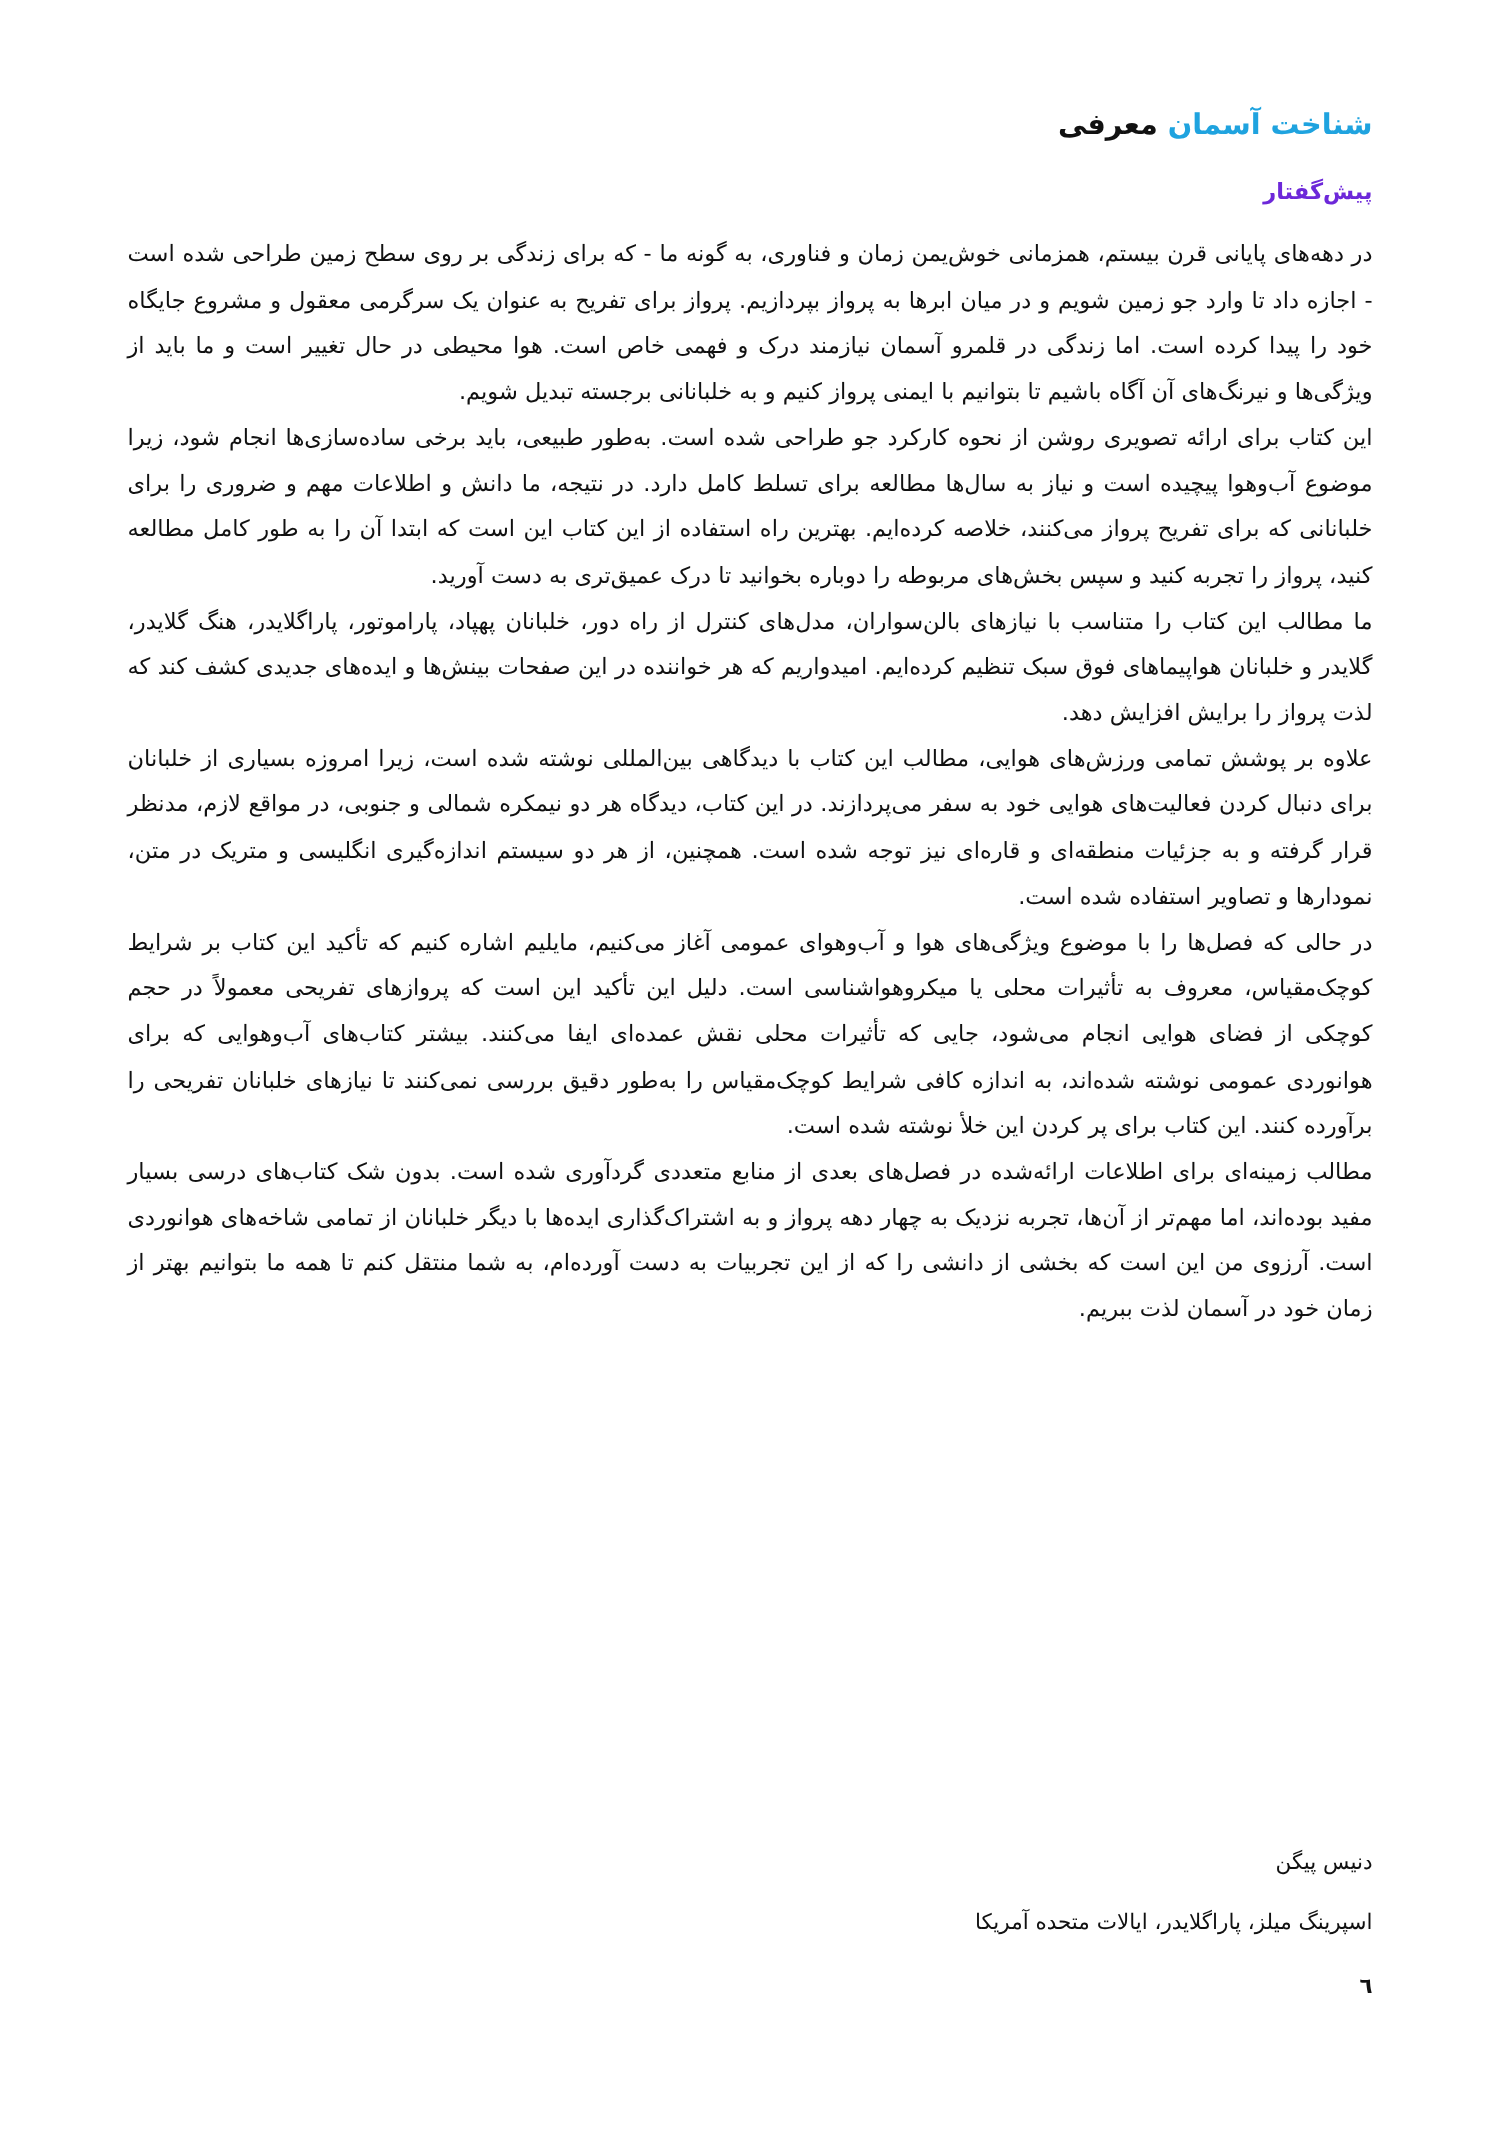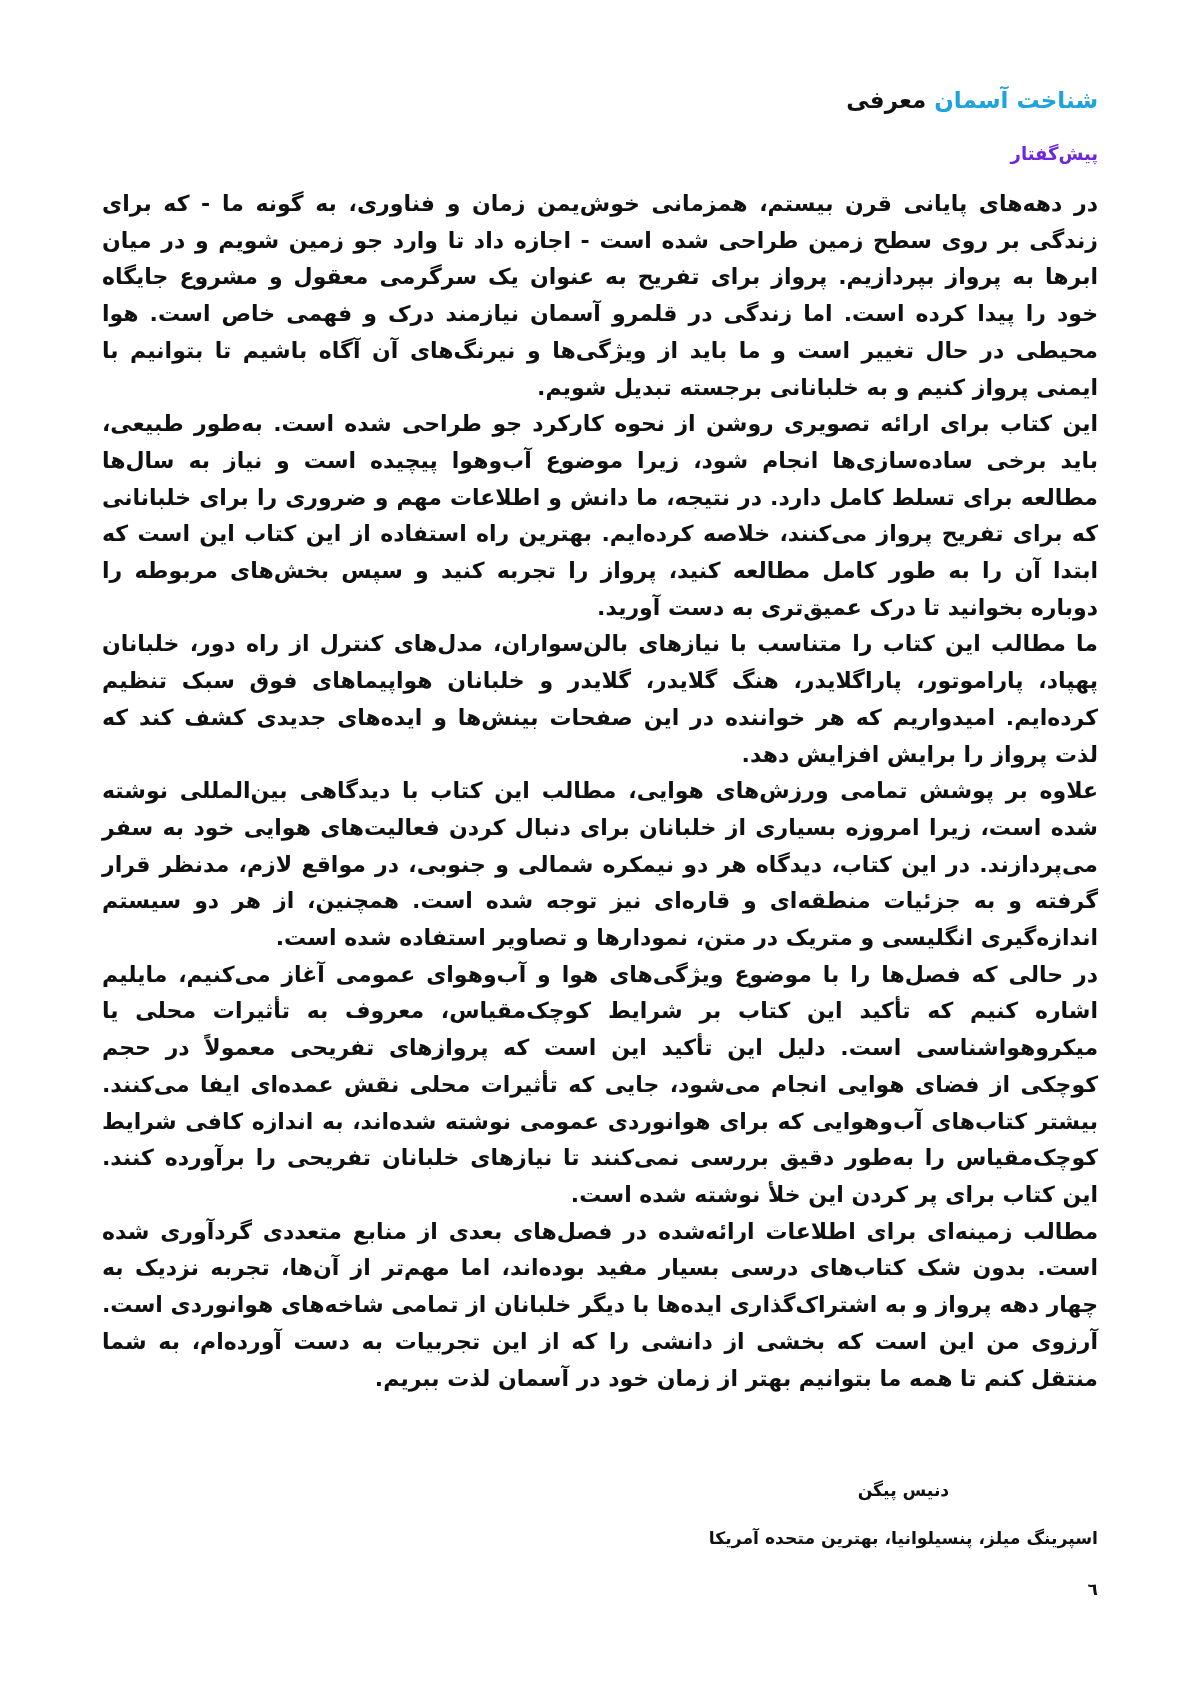--- a/index.html
+++ b/index.html
@@ -42,37 +42,37 @@
       font-weight: bold;
       color: #6d28d9;
       line-height: 40px;
       white-space: nowrap;
     }
     .body-text {
       position: absolute;
       right: 0;
       top: 186px;
       width: 996px;
-      font-size: 22px;
-      font-weight: bold;
+      font-size: 18px;
+      font-weight: normal;
       line-height: 36.7px;
     }
     .para {
       margin: 0;
       text-align: justify;
       text-align-last: right;
     }
     .signature {
       position: absolute;
       right: 0;
       top: 1472px;
       font-size: 17.2px;
-      font-weight: bold;
+      font-weight: normal;
       line-height: 36px;
-      text-align: center;
+      text-align: right;
     }
     .signature div { margin-bottom: 12px; }
     .page-number {
       position: absolute;
       right: 0;
       top: 1577px;
       font-size: 17px;
       font-weight: bold;
       line-height: 24px;
     }
@@ -92,17 +92,17 @@
     <p class="para">در دهه‌های پایانی قرن بیستم، همزمانی خوش‌یمن زمان و فناوری، به گونه ما - که برای زندگی بر روی سطح زمین طراحی شده است - اجازه داد تا وارد جو زمین شویم و در میان ابرها به پرواز بپردازیم. پرواز برای تفریح به عنوان یک سرگرمی معقول و مشروع جایگاه خود را پیدا کرده است. اما زندگی در قلمرو آسمان نیازمند درک و فهمی خاص است. هوا محیطی در حال تغییر است و ما باید از ویژگی‌ها و نیرنگ‌های آن آگاه باشیم تا بتوانیم با ایمنی پرواز کنیم و به خلبانانی برجسته تبدیل شویم.</p>
     <p class="para">این کتاب برای ارائه تصویری روشن از نحوه کارکرد جو طراحی شده است. به‌طور طبیعی، باید برخی ساده‌سازی‌ها انجام شود، زیرا موضوع آب‌وهوا پیچیده است و نیاز به سال‌ها مطالعه برای تسلط کامل دارد. در نتیجه، ما دانش و اطلاعات مهم و ضروری را برای خلبانانی که برای تفریح پرواز می‌کنند، خلاصه کرده‌ایم. بهترین راه استفاده از این کتاب این است که ابتدا آن را به طور کامل مطالعه کنید، پرواز را تجربه کنید و سپس بخش‌های مربوطه را دوباره بخوانید تا درک عمیق‌تری به دست آورید.</p>
     <p class="para">ما مطالب این کتاب را متناسب با نیازهای بالن‌سواران، مدل‌های کنترل از راه دور، خلبانان پهپاد، پاراموتور، پاراگلایدر، هنگ گلایدر، گلایدر و خلبانان هواپیماهای فوق سبک تنظیم کرده‌ایم. امیدواریم که هر خواننده در این صفحات بینش‌ها و ایده‌های جدیدی کشف کند که لذت پرواز را برایش افزایش دهد.</p>
     <p class="para">علاوه بر پوشش تمامی ورزش‌های هوایی، مطالب این کتاب با دیدگاهی بین‌المللی نوشته شده است، زیرا امروزه بسیاری از خلبانان برای دنبال کردن فعالیت‌های هوایی خود به سفر می‌پردازند. در این کتاب، دیدگاه هر دو نیمکره شمالی و جنوبی، در مواقع لازم، مدنظر قرار گرفته و به جزئیات منطقه‌ای و قاره‌ای نیز توجه شده است. همچنین، از هر دو سیستم اندازه‌گیری انگلیسی و متریک در متن، نمودارها و تصاویر استفاده شده است.</p>
     <p class="para">در حالی که فصل‌ها را با موضوع ویژگی‌های هوا و آب‌وهوای عمومی آغاز می‌کنیم، مایلیم اشاره کنیم که تأکید این کتاب بر شرایط کوچک‌مقیاس، معروف به تأثیرات محلی یا میکروهواشناسی است. دلیل این تأکید این است که پروازهای تفریحی معمولاً در حجم کوچکی از فضای هوایی انجام می‌شود، جایی که تأثیرات محلی نقش عمده‌ای ایفا می‌کنند. بیشتر کتاب‌های آب‌وهوایی که برای هوانوردی عمومی نوشته شده‌اند، به اندازه کافی شرایط کوچک‌مقیاس را به‌طور دقیق بررسی نمی‌کنند تا نیازهای خلبانان تفریحی را برآورده کنند. این کتاب برای پر کردن این خلأ نوشته شده است.</p>
     <p class="para">مطالب زمینه‌ای برای اطلاعات ارائه‌شده در فصل‌های بعدی از منابع متعددی گردآوری شده است. بدون شک کتاب‌های درسی بسیار مفید بوده‌اند، اما مهم‌تر از آن‌ها، تجربه نزدیک به چهار دهه پرواز و به اشتراک‌گذاری ایده‌ها با دیگر خلبانان از تمامی شاخه‌های هوانوردی است. آرزوی من این است که بخشی از دانشی را که از این تجربیات به دست آورده‌ام، به شما منتقل کنم تا همه ما بتوانیم بهتر از زمان خود در آسمان لذت ببریم.</p>
   </div>
 
   <div class="signature">
     <div>دنیس پیگن</div>
-    <div>اسپرینگ میلز، پنسیلوانیا، بهترین متحده آمریکا</div>
+    <div>اسپرینگ میلز، پاراگلایدر، ایالات متحده آمریکا</div>
   </div>
 
   <div class="page-number">٦</div>
 </div>
 
 </body></html>

